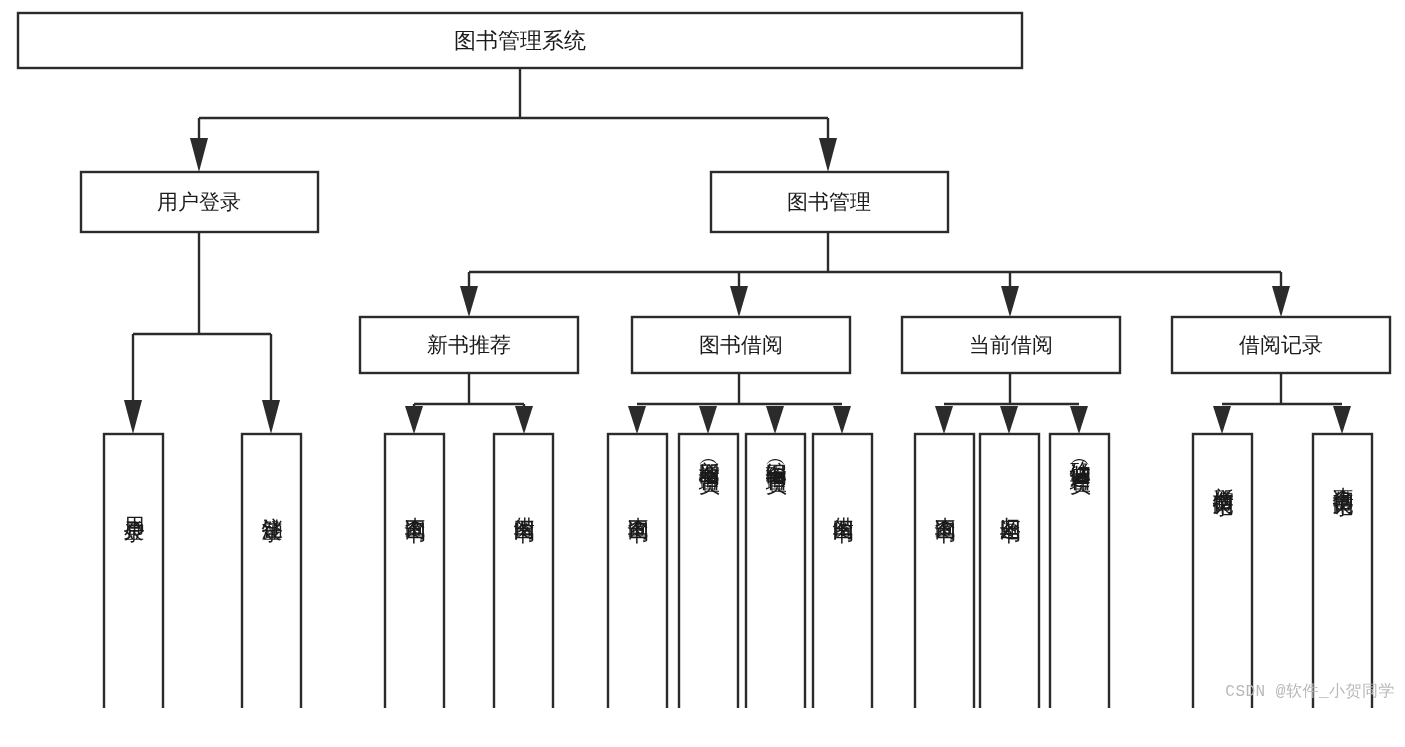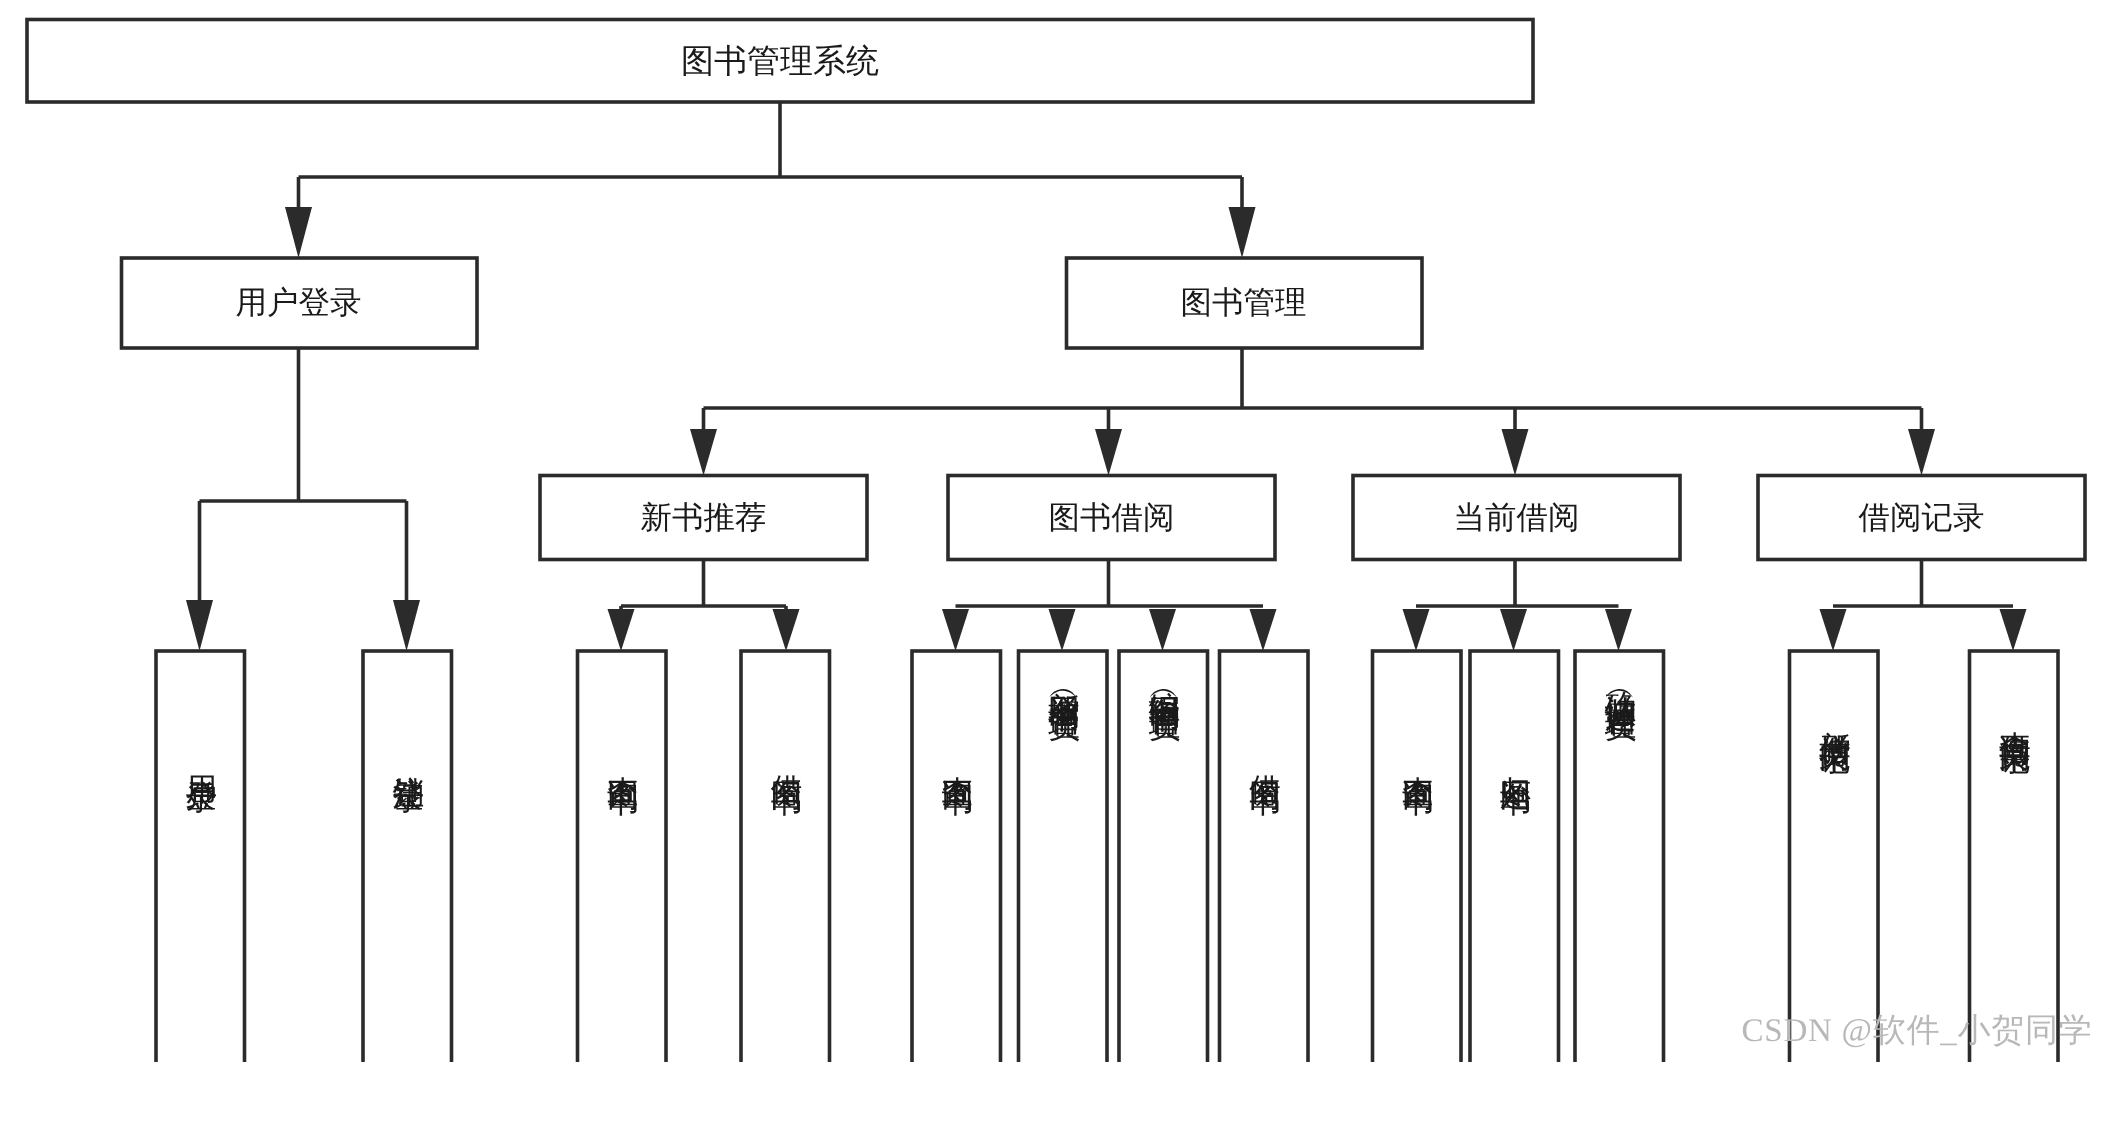--- a/index.html
+++ b/index.html
@@ -69,22 +69,22 @@
     font-size: 21px;
     line-height: 1.12;
     color: #1a1a1a;
     letter-spacing: 2px;
     white-space: nowrap;
   }
   .watermark {
     position: absolute;
     right: 10px;
     bottom: 6px;
-    font-family: Liberation Serif, serif;
-    font-size: 22px;
+    font-family: Liberation Mono, monospace;
+    font-size: 16px;
     color: #b8b8b8;
     letter-spacing: 0.5px;
     user-select: none;
   }
 </style>
 </head>
 <body>
 
 <div id="diagram-root">
 

